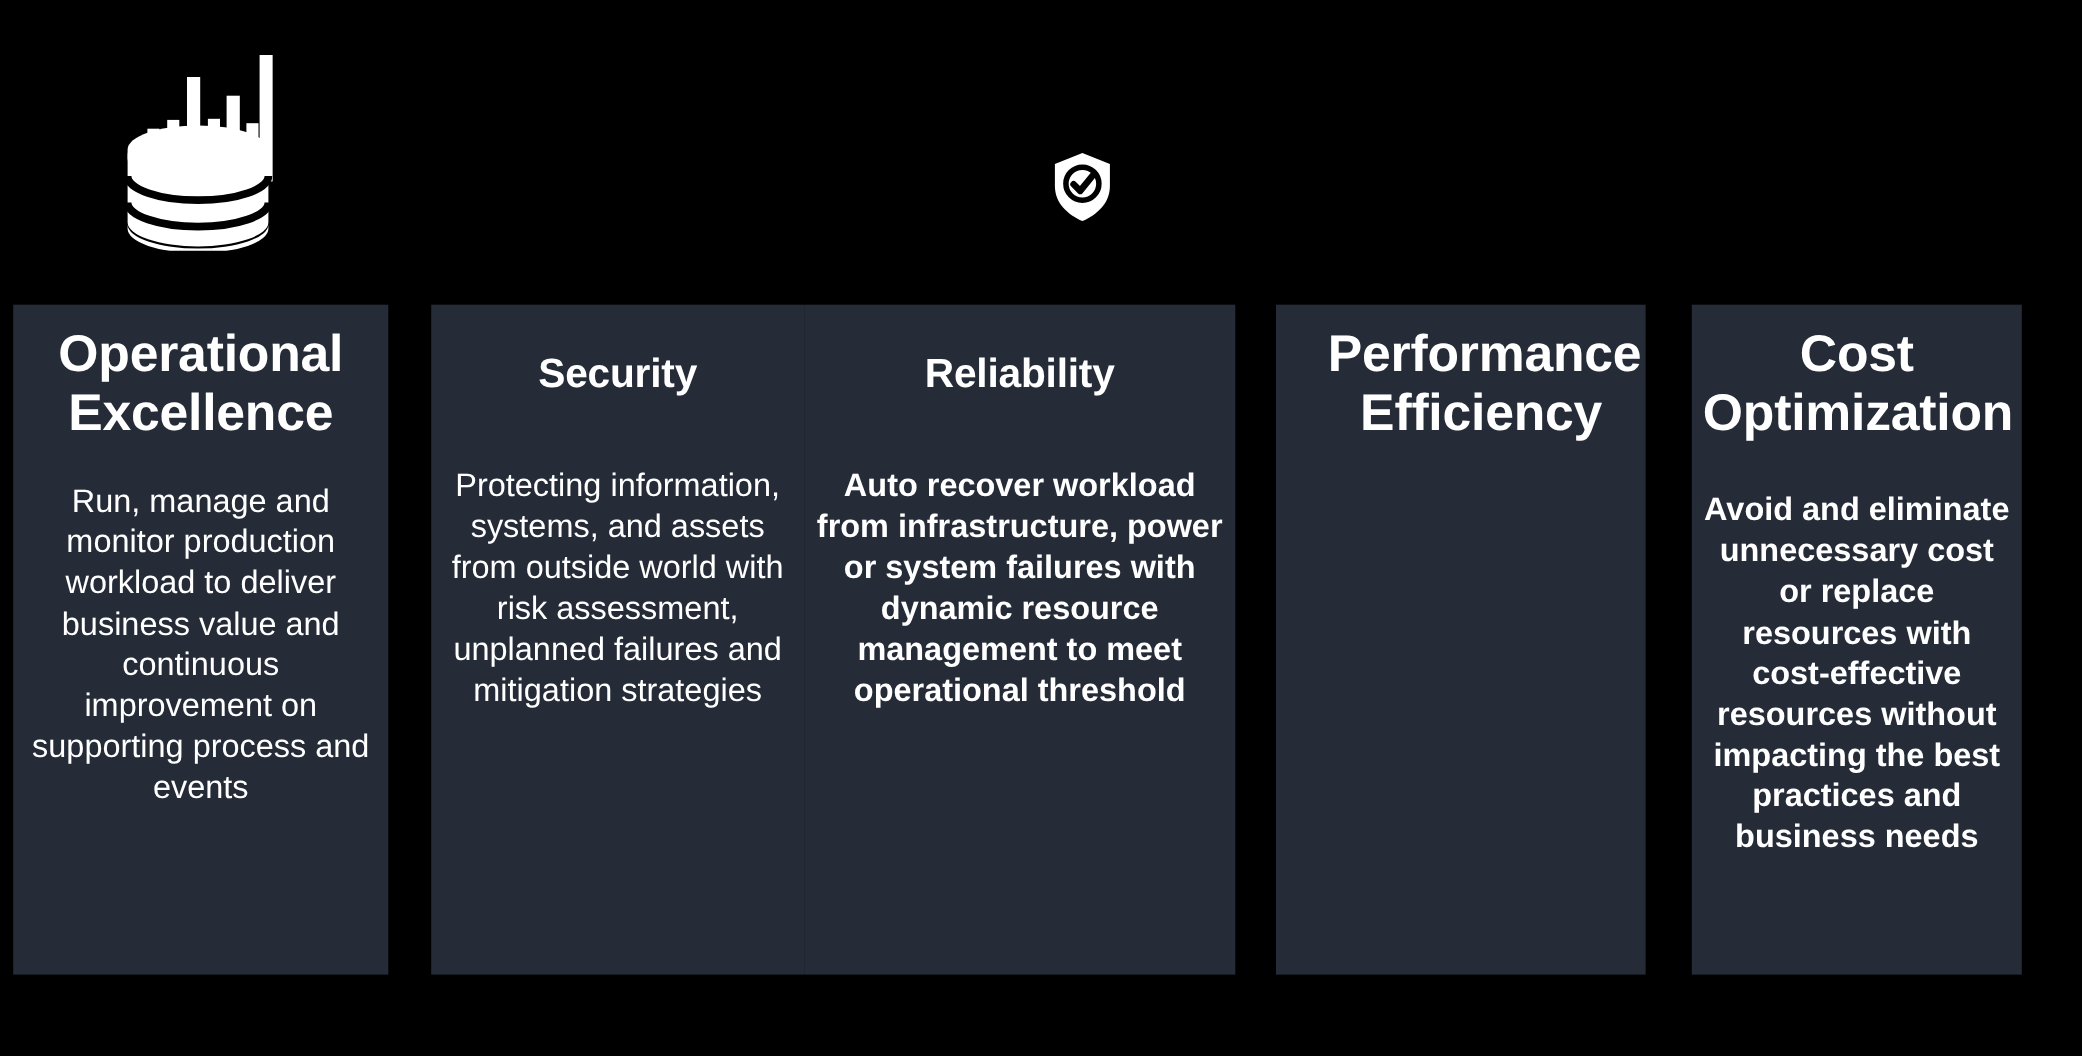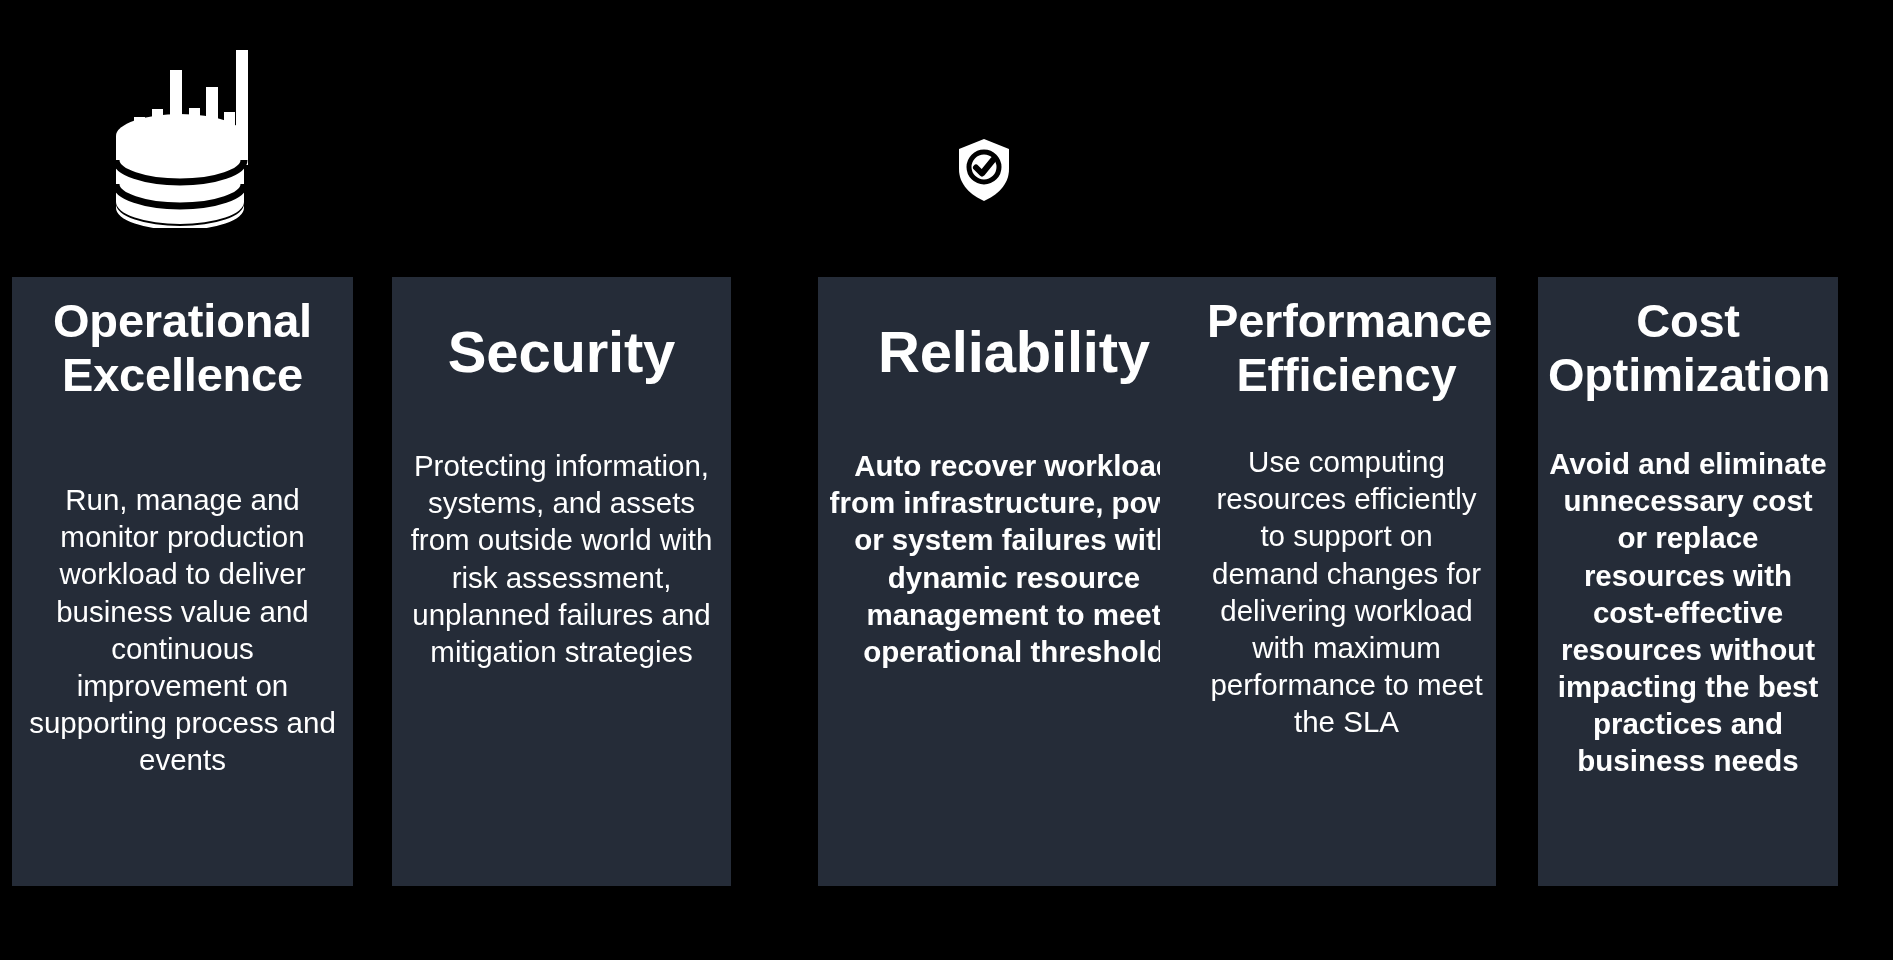--- a/index.html
+++ b/index.html
@@ -63,23 +63,23 @@
     height: 609px;
     background: #252c38;
     box-sizing: border-box;
     padding: 14px 10px 10px 10px;
     display: flex;
     flex-direction: column;
     align-items: center;
     overflow: hidden;
   }
 
-  .card-0 { left: 12px;   width: 341px; gap: 44px; }
+  .card-0 { left: 12px;   width: 341px; }
   .card-1 { left: 392px;  width: 339px; }
-  .card-2 { left: 818px;  width: 392px; }
+  .card-2 { left: 731px;  width: 392px; }
   .card-3 { left: 1160px; width: 336px; padding-left: 47px; }
   .card-4 { left: 1538px; width: 300px; }
 
   .card-title {
     color: #ffffff;
     font-weight: bold;
     text-align: center;
     line-height: 1.14;
     letter-spacing: -0.2px;
     margin: 0;
@@ -87,21 +87,21 @@
   }
 
   .card-0 .card-title,
   .card-3 .card-title,
   .card-4 .card-title {
     font-size: 47px;
     margin-top: 3px;
   }
   .card-1 .card-title,
   .card-2 .card-title {
-    font-size: 58px;
+    font-size: 37px;
     margin-top: 28px;
   }
 
   .card-body {
     color: #ffffff;
     text-align: center;
     font-size: 29.5px;
     line-height: 1.26;
     font-weight: normal;
     width: 100%;
@@ -167,21 +167,20 @@
       <p class="card-body">Protecting information, systems, and assets from outside world with risk assessment, unplanned failures and mitigation strategies</p>
     </div>
 
     <div class="card card-2">
       <h2 class="card-title">Reliability</h2>
       <p class="card-body">Auto recover workload from infrastructure, power or system failures with dynamic resource management to meet operational threshold</p>
     </div>
 
     <div class="card card-3">
       <h2 class="card-title">Performance Efficiency</h2>
-      <p class="card-body">Use computing resources efficiently to support on demand changes for delivering workload with maximum performance to meet the SLA</p>
     </div>
 
     <div class="card card-4">
       <h2 class="card-title">Cost Optimization</h2>
       <p class="card-body">Avoid and eliminate unnecessary cost or replace resources with cost-effective resources without impacting the best practices and business needs</p>
     </div>
 
   </div>
 
 </div>

